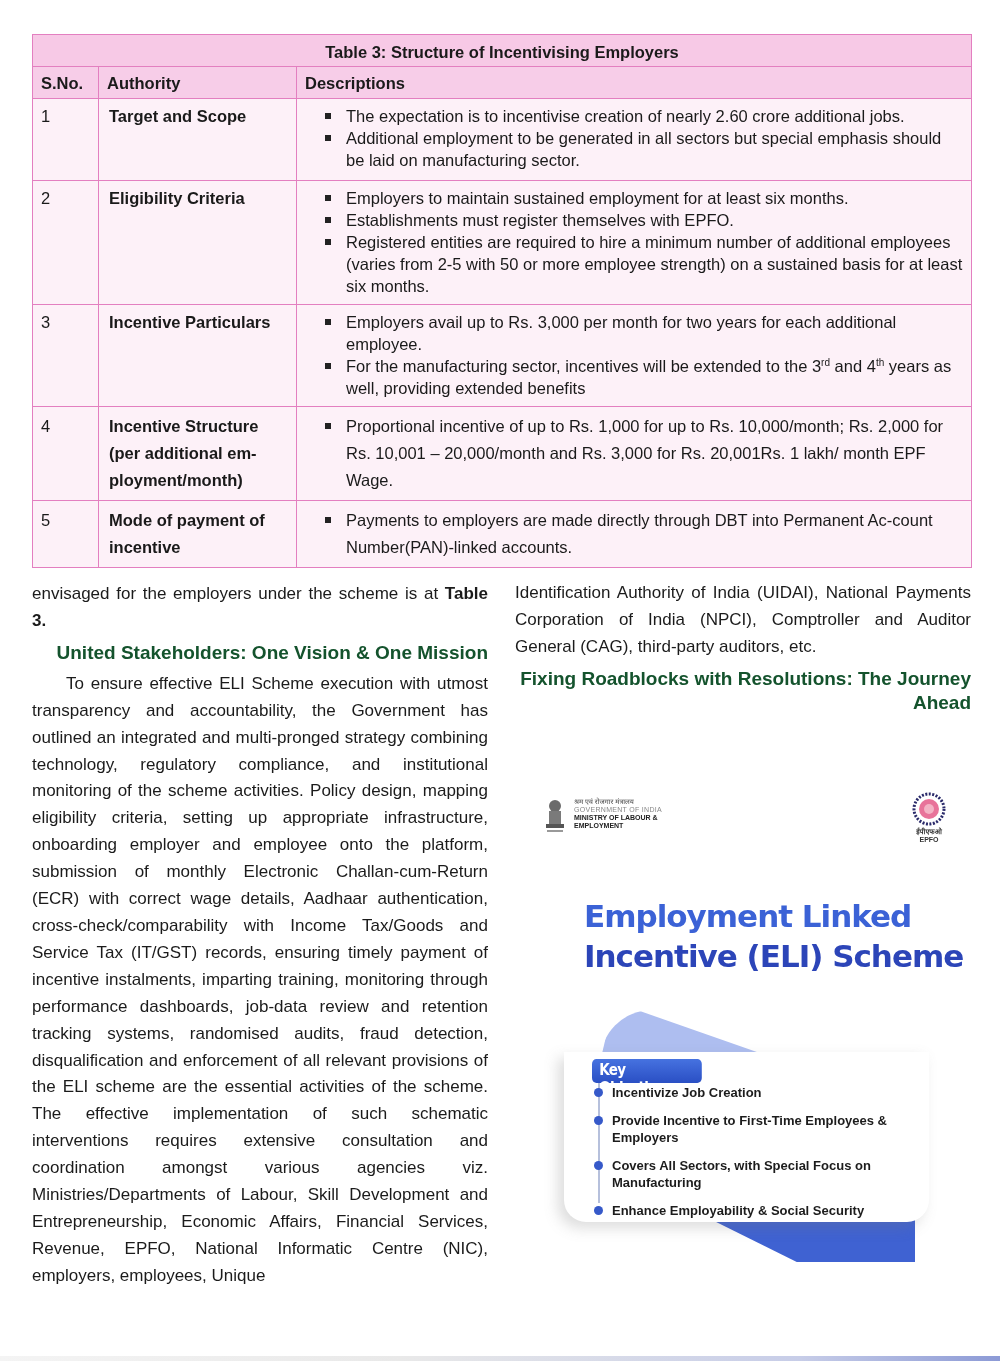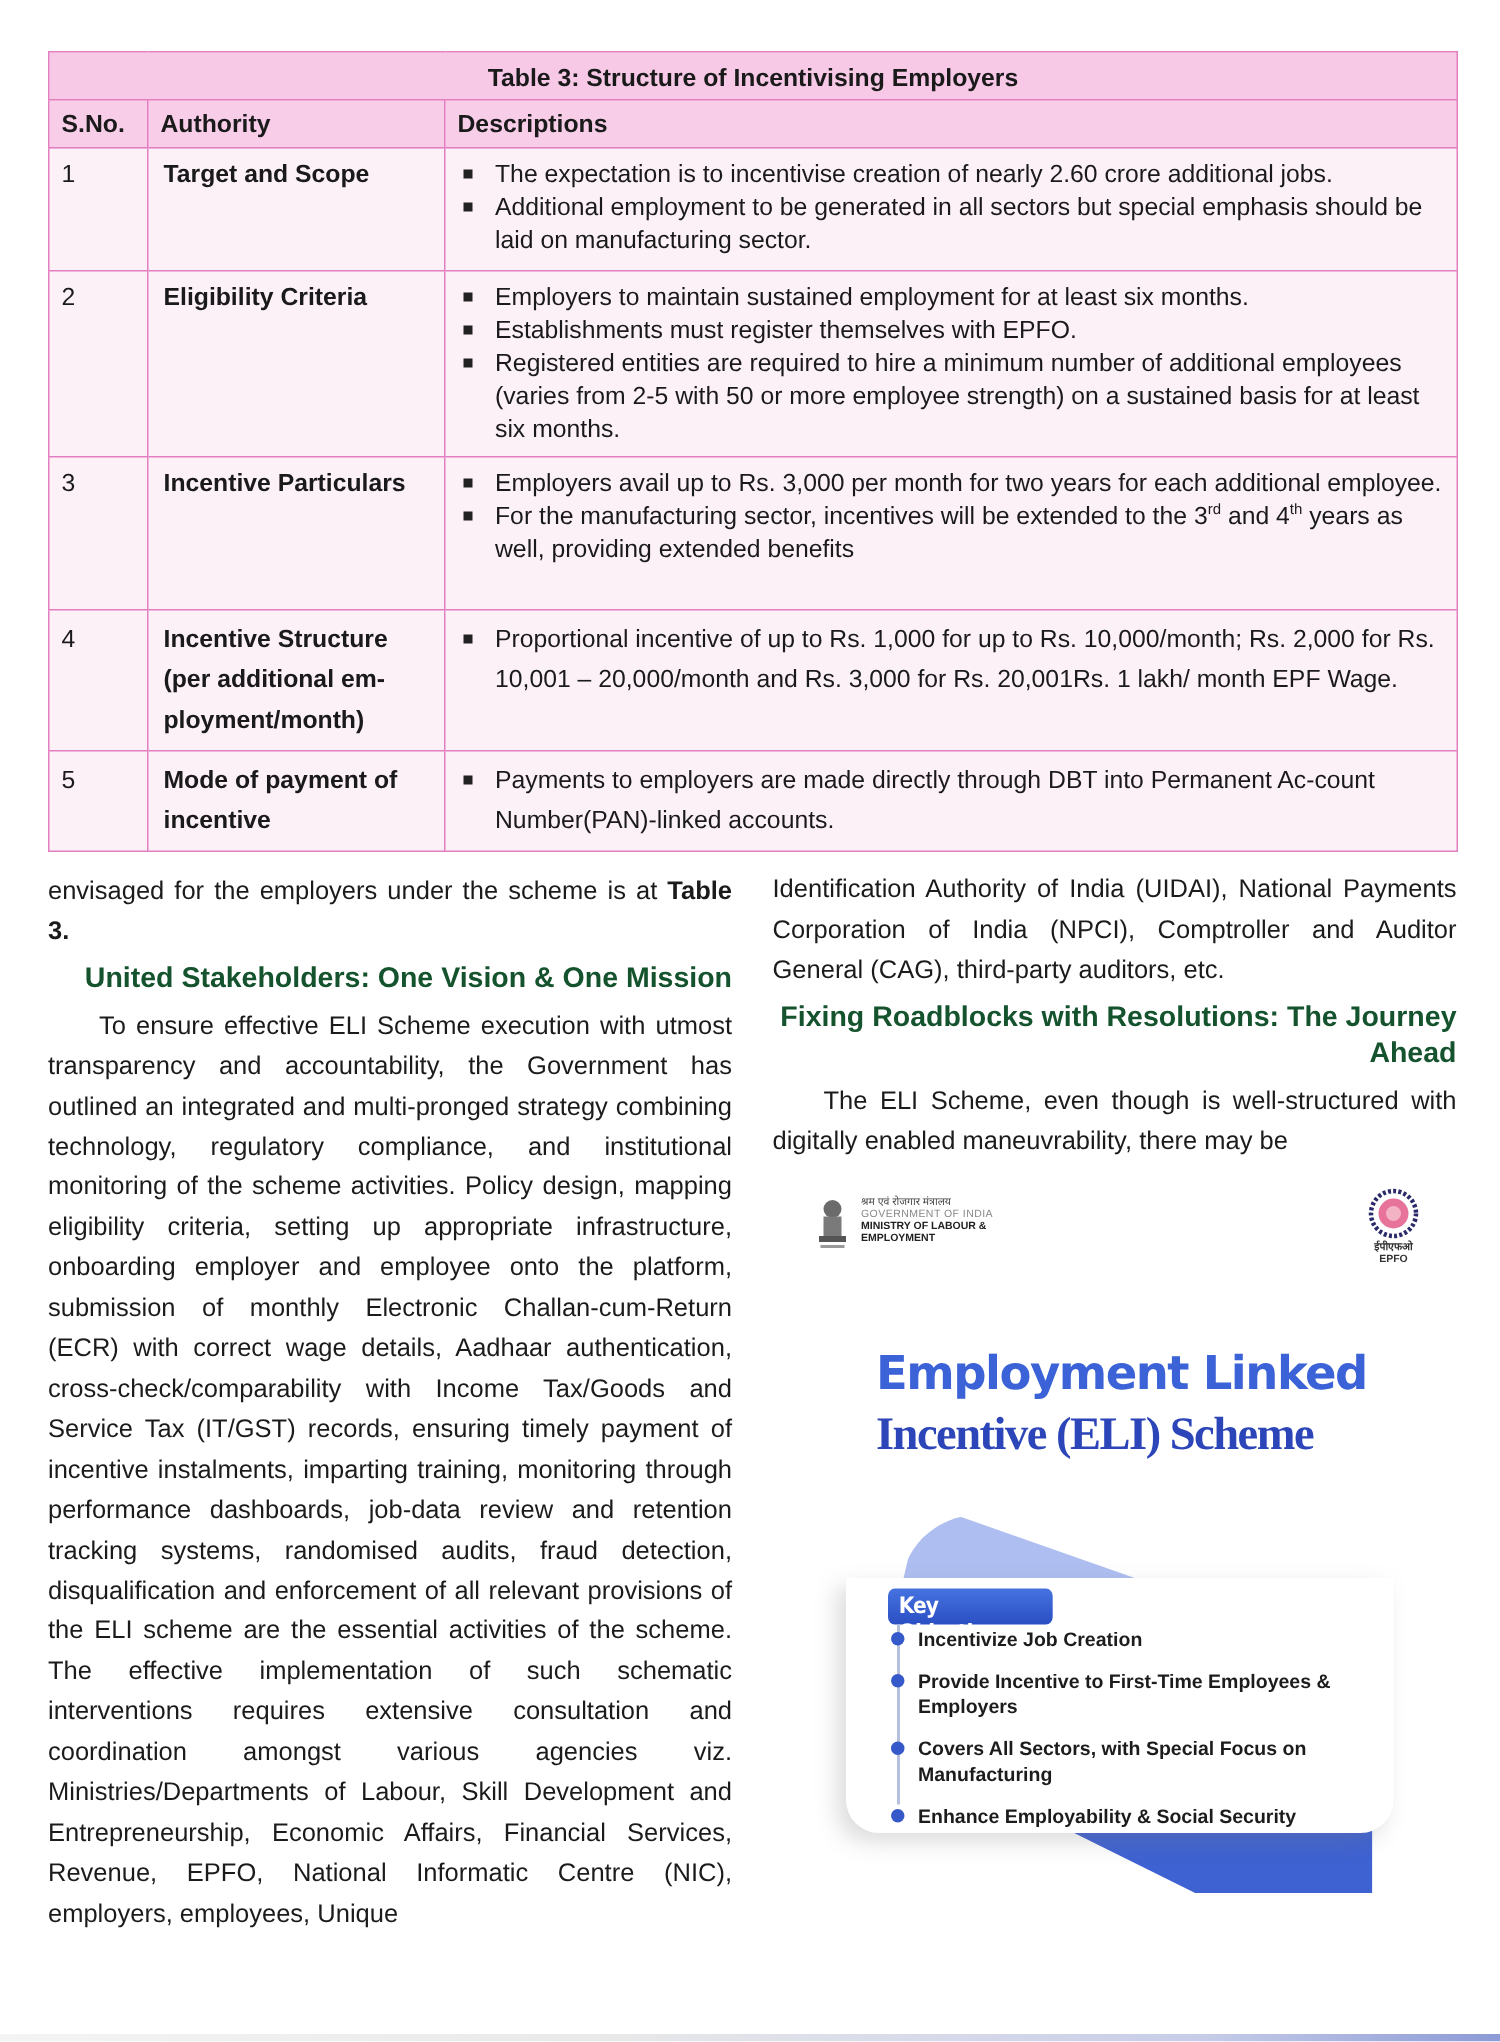--- a/index.html
+++ b/index.html
@@ -15,21 +15,21 @@
     .tbl td, .tbl th { border: 1.5px solid #e37fc0; vertical-align: top; margin-top: 36px; }
     .tbl .title-row th {
       background: #f7c9e6; text-align: center; font-weight: bold; font-size: 16.5px;
       height: 32px; padding: 6px 0 0 0;
     }
     .tbl .head-row th {
       background: #f7cde8; text-align: left; font-weight: bold; height: 32px; padding: 5px 8px 0 8px;
     }
     .tbl .c-sno { width: 66px; padding: 6px 8px; }
     .tbl .c-dim { width: 198px; padding: 6px 10px; font-weight: bold; }
-    .tbl .c-desc { padding: 6px 8px 4px 8px; }
+    .tbl .c-desc { padding: 6px 8px 4px 24px; }
     .tbl ul { list-style: none; }
     .tbl li { position: relative; padding-left: 25px; }
     .tbl li::before {
       content: ""; position: absolute; left: 4px; top: 8px; width: 6px; height: 6px; background: #222;
     }
     .tbl .lh-tall li { line-height: 27px; }
     .tbl .lh-tall li::before { top: 10px; }
     .tbl .lh-tall.c-dim, .tbl td.lh-tall { line-height: 27px; }
     sup { font-size: 10px; line-height: 0; }
 
@@ -58,21 +58,21 @@
     .gov-text .l1 { color: #444; font-weight: normal; }
     .gov-text .l2 { color: #888; font-weight: normal; letter-spacing: .3px; }
     .epfo-logo { position: absolute; left: 390px; top: 12px; width: 34px; height: 34px; }
     .epfo-text { position: absolute; left: 392px; top: 48px; font-size: 7px; line-height: 8px; font-weight: bold; color: #333; text-align: center; width: 30px; }
 
     .poster-title {
       position: absolute; left: 62px; top: 116px; font-family: "DejaVu Sans", sans-serif;
       font-weight: bold; font-size: 31px; line-height: 40px; letter-spacing: -1px;
       color: #3b62d6;
     }
-    .poster-title .t2 { color: #2c45b8; font-family: Liberation Serif, serif; }
+    .poster-title .t2 { color: #2c45b8; }
 
     .wedge-top {
       position: absolute; left: 78px; top: 230px; width: 185px; height: 52px;
       background: #aebef0; border-radius: 90px 0 0 0;
       clip-path: polygon(0 100%, 5% 25%, 20% 0, 100% 100%);
     }
     .wedge-bottom {
       position: absolute; left: 178px; top: 434px; width: 215px; height: 48px;
       background: #3f62d2;
       clip-path: polygon(0 0, 100% 0, 100% 100%, 45% 100%);
@@ -176,21 +176,20 @@
 
 <div class="col col-left">
   <p><span>envisaged for the employers under the scheme is at </span><span class="bold">Table 3.</span></p>
   <h3>United Stakeholders: One Vision &amp; One Mission</h3>
   <p class="indent">To ensure effective ELI Scheme execution with utmost transparency and accountability, the Government has outlined an integrated and multi-pronged strategy combining technology, regulatory compliance, and institutional monitoring of the scheme activities. Policy design, mapping eligibility criteria, setting up appropriate infrastructure, onboarding employer and employee onto the platform, submission of monthly Electronic Challan-cum-Return (ECR) with correct wage details, Aadhaar authentication, cross-check/comparability with Income Tax/Goods and Service Tax (IT/GST) records, ensuring timely payment of incentive instalments, imparting training, monitoring through performance dashboards, job-data review and retention tracking systems, randomised audits, fraud detection, disqualification and enforcement of all relevant provisions of the ELI scheme are the essential activities of the scheme. The effective implementation of such schematic interventions requires extensive consultation and coordination amongst various agencies viz. Ministries/Departments of Labour, Skill Development and Entrepreneurship, Economic Affairs, Financial Services, Revenue, EPFO, National Informatic Centre (NIC), employers, employees, Unique</p>
 </div>
 
 <div class="col col-right">
   <p>Identification Authority of India (UIDAI), National Payments Corporation of India (NPCI), Comptroller and Auditor General (CAG), third-party auditors, etc.</p>
   <h3>Fixing Roadblocks with Resolutions: The Journey Ahead</h3>
-  <p class="indent">The ELI Scheme, even though is well-structured with digitally enabled maneuvrability, there may be</p>
 </div>
 
 <div class="poster">
   <svg class="gov-logo" viewBox="0 0 26 36">
     <ellipse cx="13" cy="8" rx="6" ry="6" fill="#6b6b6b"></ellipse>
     <rect x="7" y="13" width="12" height="14" fill="#7a7a7a"></rect>
     <rect x="4" y="26" width="18" height="4" fill="#555"></rect>
     <rect x="5" y="32" width="16" height="2" fill="#999"></rect>
   </svg>
   <div class="gov-text">

